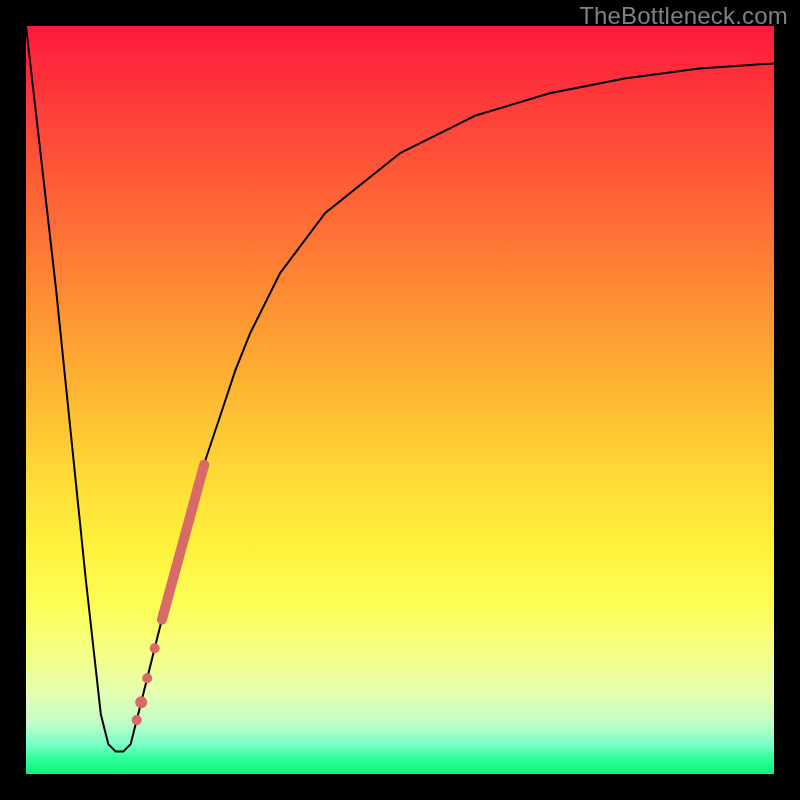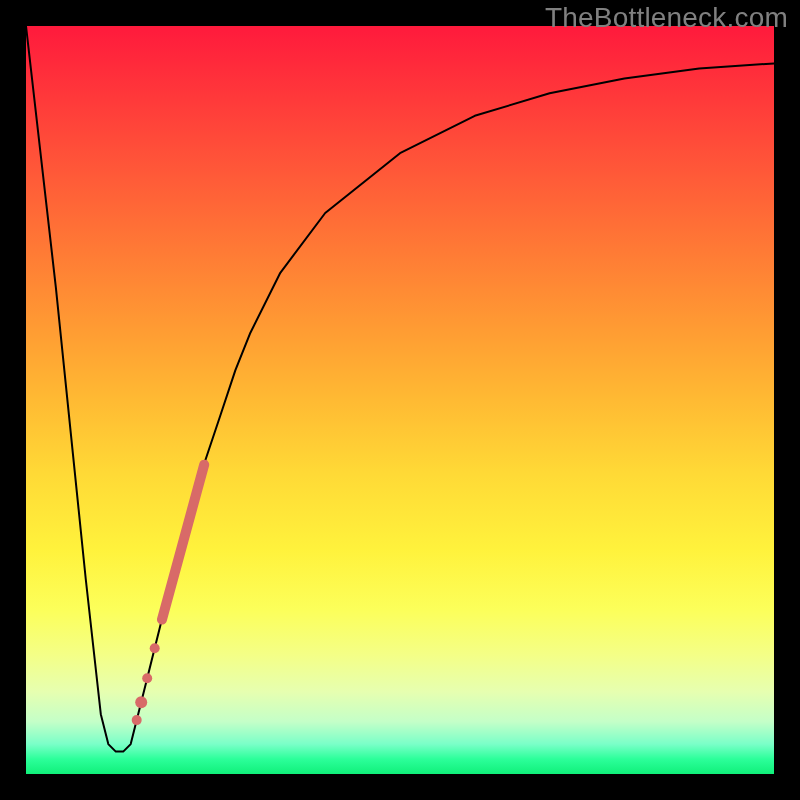--- a/index.html
+++ b/index.html
@@ -45,21 +45,21 @@
     top: 26px;
     width: 748px;
     height: 748px;
     overflow: visible;
   }
   .watermark {
     position: absolute;
     top: 2px;
     right: 12px;
     font-family: Arial, Helvetica, sans-serif;
-    font-size: 28px;
+    font-size: 24px;
     font-weight: 500;
     color: #808080;
     letter-spacing: 0.2px;
   }
 </style>
 </head>
 <body>
 <div class="container">
   <div class="plot-area"></div>
   <svg class="curve" viewBox="0 0 748 748" preserveAspectRatio="none">

